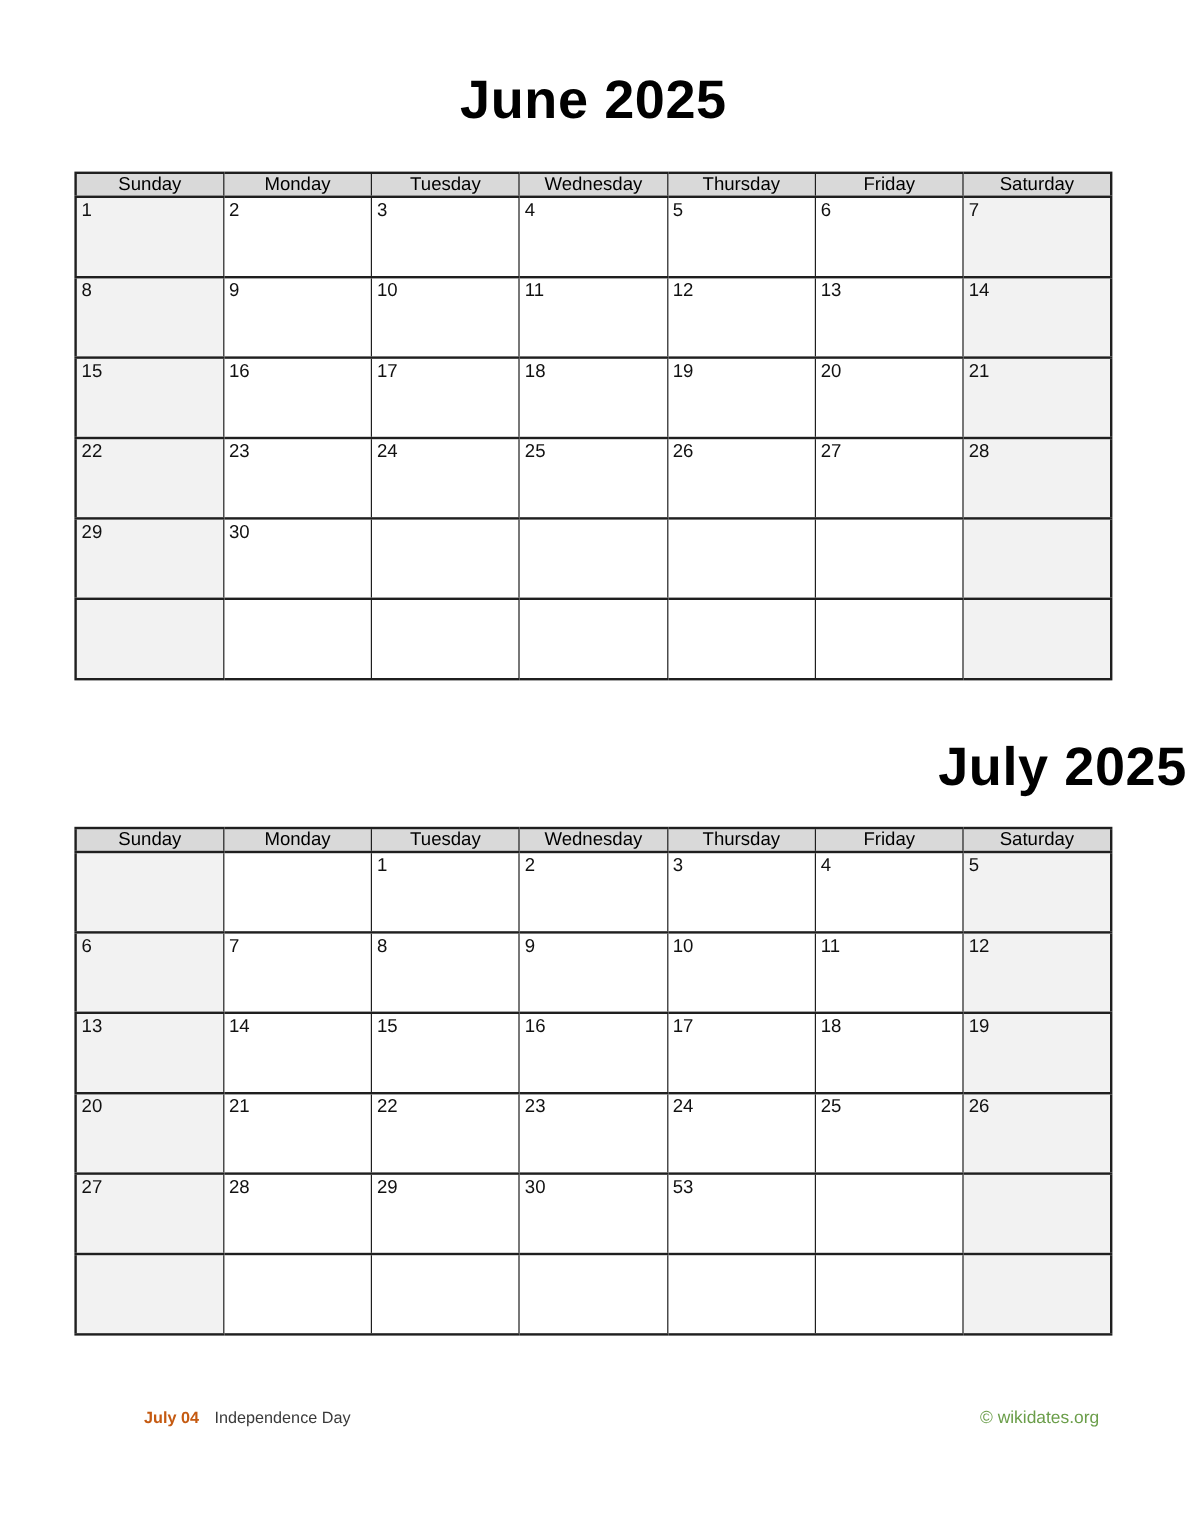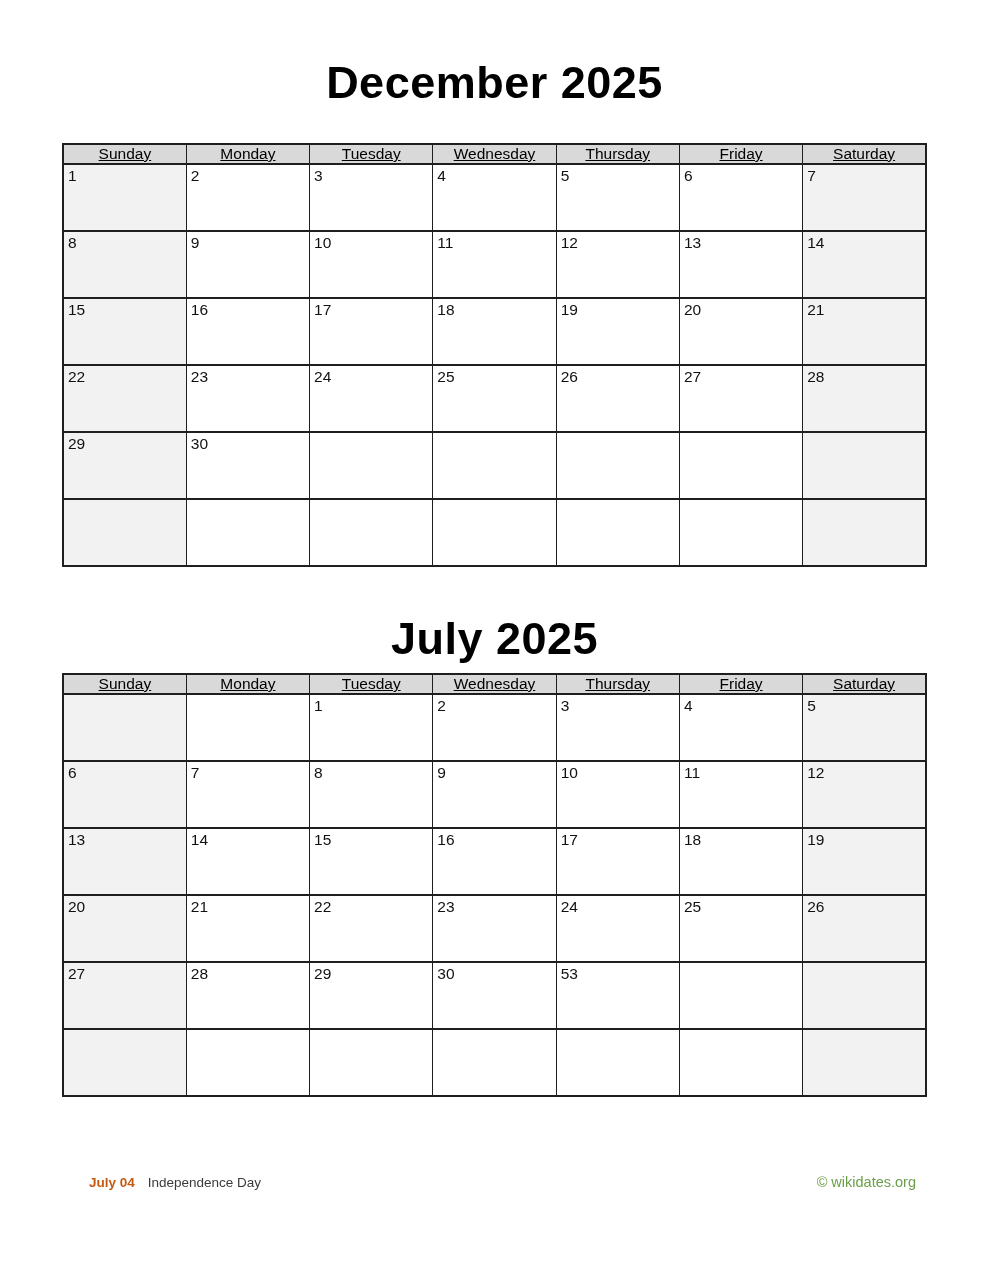--- a/index.html
+++ b/index.html
@@ -29,42 +29,41 @@
     text-align: center;
     font-size: 45px;
     line-height: 52px;
     font-weight: 600;
     letter-spacing: 0.5px;
     color: #000;
   }
   .month-first { padding-top: 57px; }
   .month-first .month-title { margin-bottom: 34px; }
   .month-second { margin-top: 46px; }
-  .month-second .month-title { margin-bottom: 8px; }
+  .month-second .month-title { margin-bottom: 24px; text-align: right; }
 
   table.calendar {
     border-collapse: collapse;
     table-layout: fixed;
     width: 865px;
     margin: 0 auto;
     border: 2px solid var(--border-color);
   }
   table.calendar th {
     background: var(--header-bg);
     height: 16px;
     font-size: 15.5px;
     font-weight: 400;
     text-align: center;
     vertical-align: middle;
     color: #000;
     border: 1px solid var(--border-color);
     border-top-width: 2px;
     border-bottom-width: 2px;
     padding: 0;
-    text-decoration: underline;
   }
   table.calendar td {
     height: 67px;
     vertical-align: top;
     text-align: left;
     padding: 1px 2px 0 4px;
     font-size: 15.5px;
     line-height: 19px;
     color: #111;
     background: #ffffff;
@@ -72,21 +71,21 @@
     border-top-width: 2px;
     border-bottom-width: 2px;
   }
   table.calendar td.weekend { background: var(--weekend-bg); }
 
   .footer {
     position: absolute;
     top: 1173px;
     left: 0;
     width: 989px;
-    padding: 0 73px 0 89px;
+    padding: 0 73px 0 120px;
     display: flex;
     justify-content: space-between;
     align-items: baseline;
   }
   .holiday-date {
     color: var(--holiday-date);
     font-weight: 700;
     font-size: 13.5px;
   }
   .holiday-name {
@@ -99,21 +98,21 @@
     font-size: 14.5px;
     text-align: right;
   }
 </style>
 </head>
 <body>
 
 <div class="page">
 
   <section class="month month-first">
-    <h1 class="month-title">December 2025</h1>
+    <h1 class="month-title">June 2025</h1>
     <table class="calendar">
       <thead>
         <tr>
             <th>Sunday</th>
             <th>Monday</th>
             <th>Tuesday</th>
             <th>Wednesday</th>
             <th>Thursday</th>
             <th>Friday</th>
             <th>Saturday</th>

